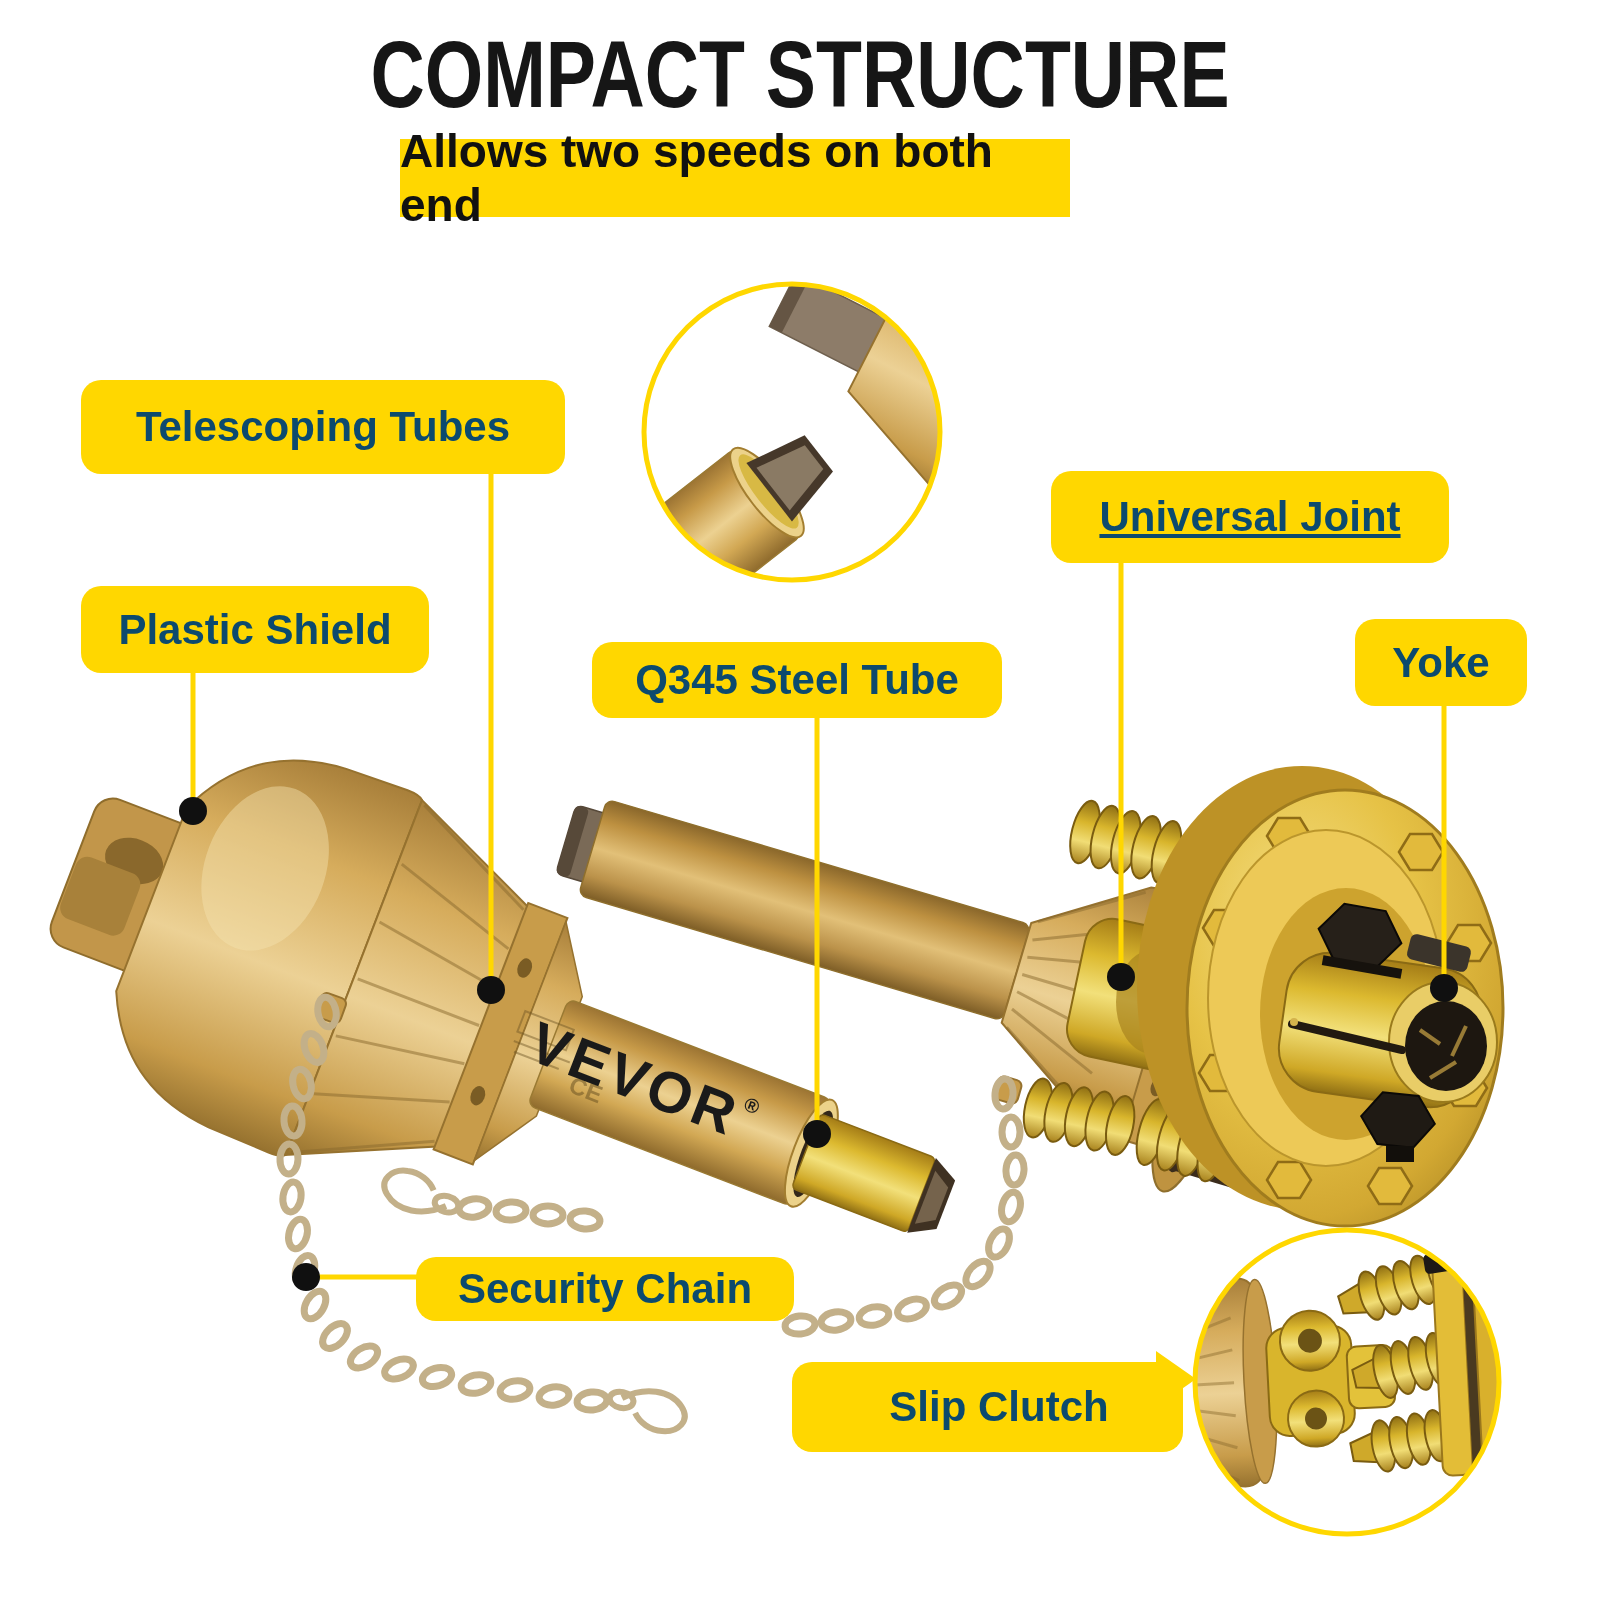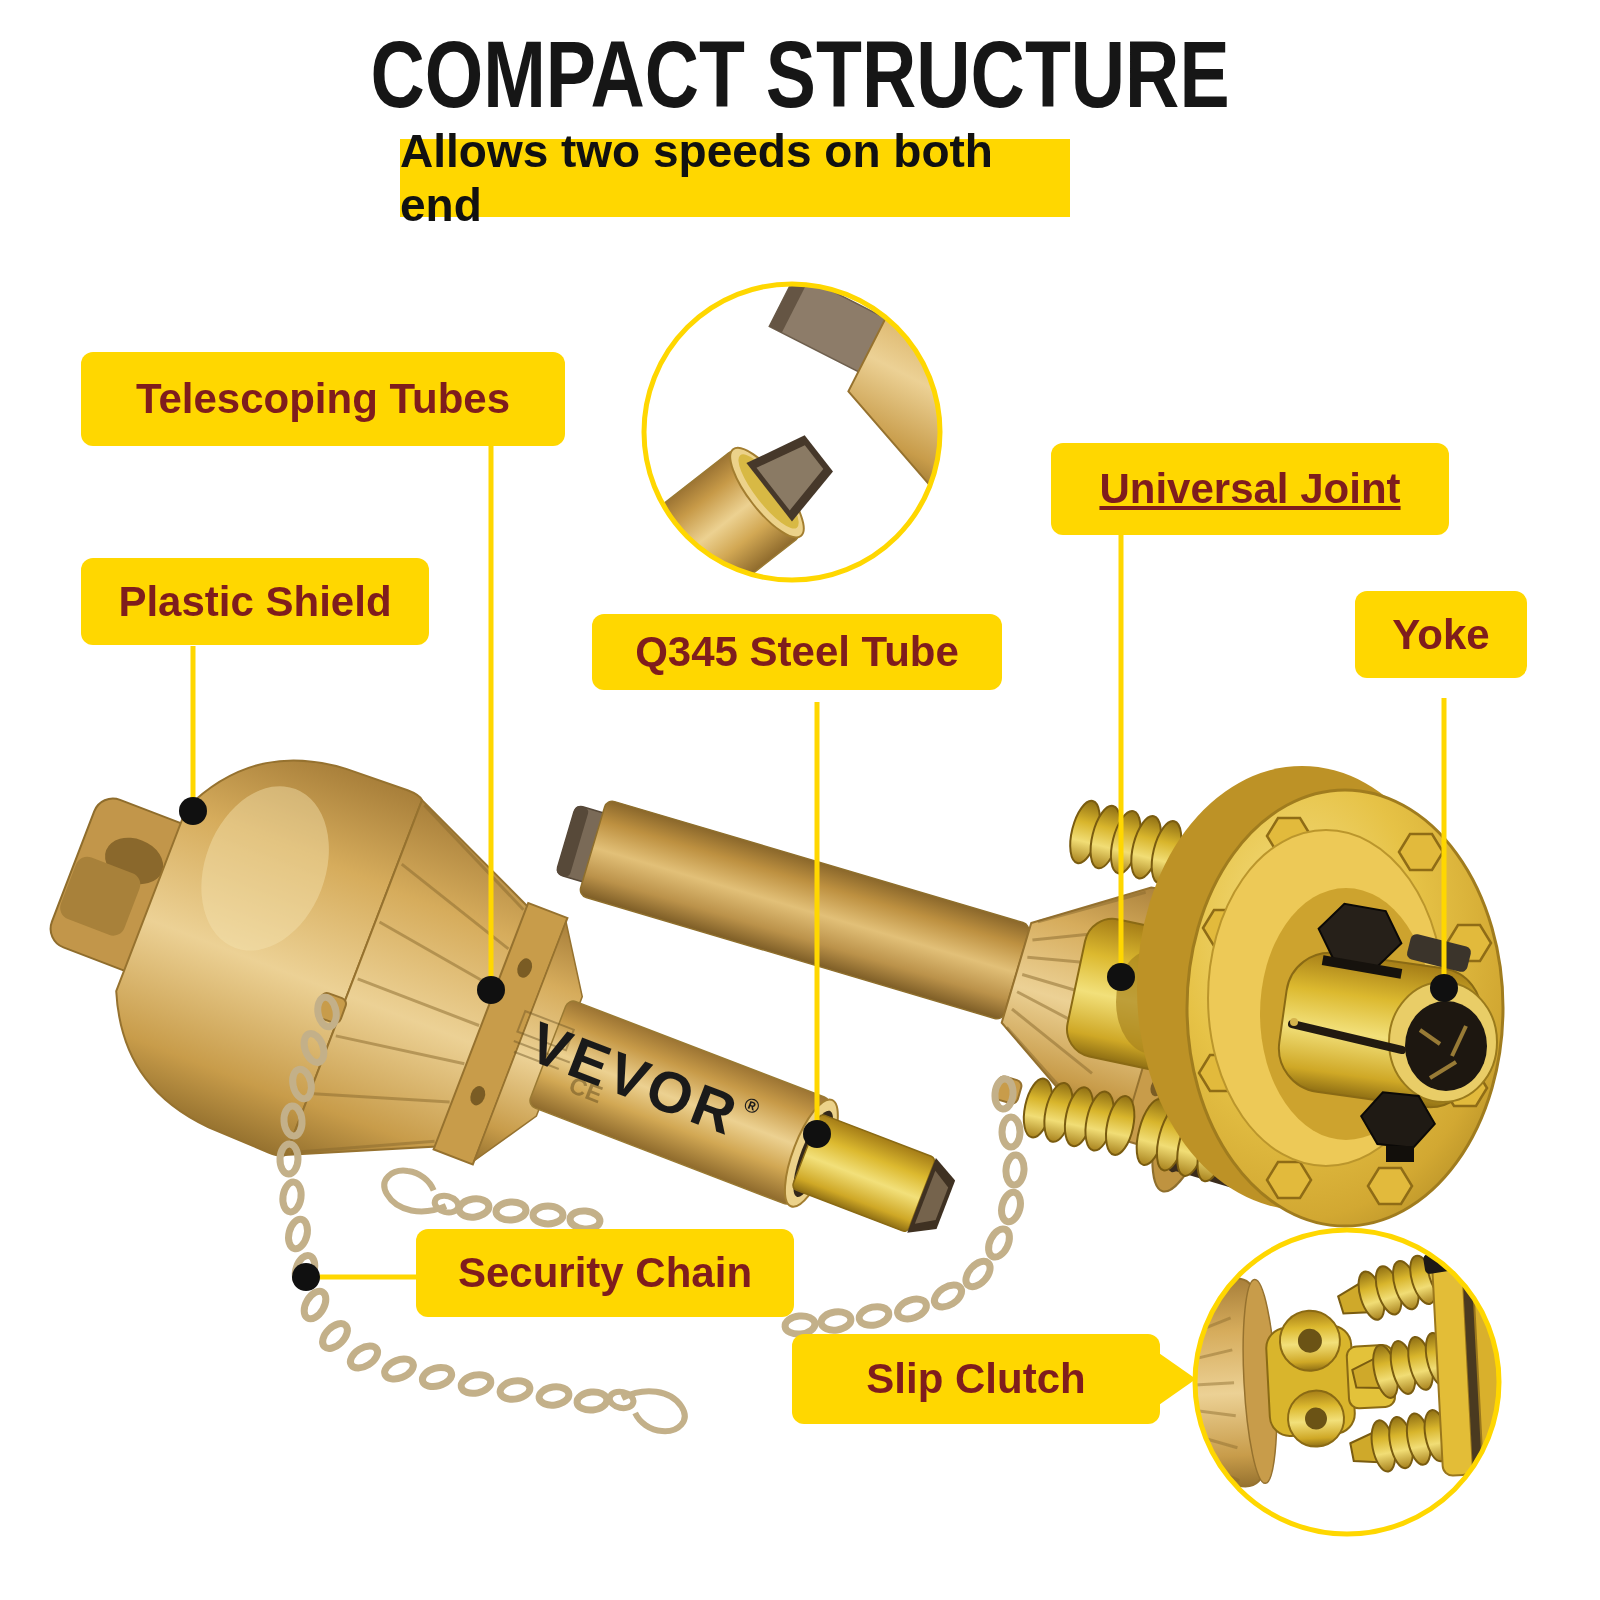--- a/index.html
+++ b/index.html
@@ -5,30 +5,30 @@
   html,body{margin:0;padding:0;background:#fff;}
   .stage{position:relative;width:1600px;height:1600px;background:#fff;overflow:hidden;
          font-family:"Liberation Sans", sans-serif;}
   .art{position:absolute;left:0;top:0;z-index:1;}
   .title{position:absolute;left:0;top:28px;width:1600px;text-align:center;z-index:3;
          font-weight:700;font-size:94px;line-height:1;color:#161616;
          transform:scaleX(0.80);transform-origin:50% 50%;letter-spacing:0px;}
   .banner{position:absolute;left:400px;top:139px;width:670px;height:78px;z-index:3;
           background:#FFD700;display:flex;align-items:center;justify-content:center;
           font-weight:700;font-size:46px;color:#111;}
-  .callout{position:absolute;z-index:4;background:#FFD700;border-radius:12px;
+  .callout{position:absolute;z-index:4;background:#FFD700;border-radius:20px;
            display:flex;align-items:center;justify-content:center;
-           font-weight:700;font-size:42px;color:#7f1d1d;white-space:nowrap;}
+           font-weight:700;font-size:42px;color:#0c4a6e;white-space:nowrap;margin-top:28px;}
   .c-tt{left:81px;top:352px;width:484px;height:94px;}
   .c-ps{left:81px;top:558px;width:348px;height:87px;}
   .c-uj{left:1051px;top:443px;width:398px;height:92px;text-decoration:underline;}
   .c-yk{left:1355px;top:591px;width:172px;height:87px;}
   .c-q3{left:592px;top:614px;width:410px;height:76px;}
-  .c-sc{left:416px;top:1229px;width:378px;height:88px;}
-  .c-sl{left:792px;top:1334px;width:368px;height:90px;}
+  .c-sc{left:416px;top:1229px;width:378px;height:64px;}
+  .c-sl{left:792px;top:1334px;width:368px;height:90px;padding-left:23px;}
 </style>
 </head>
 <body>
 
 <div class="stage">
 
   <div class="title">COMPACT STRUCTURE</div>
   <div class="banner">Allows two speeds on both end</div>
 
   <svg class="art" width="1600" height="1600" viewBox="0 0 1600 1600">

